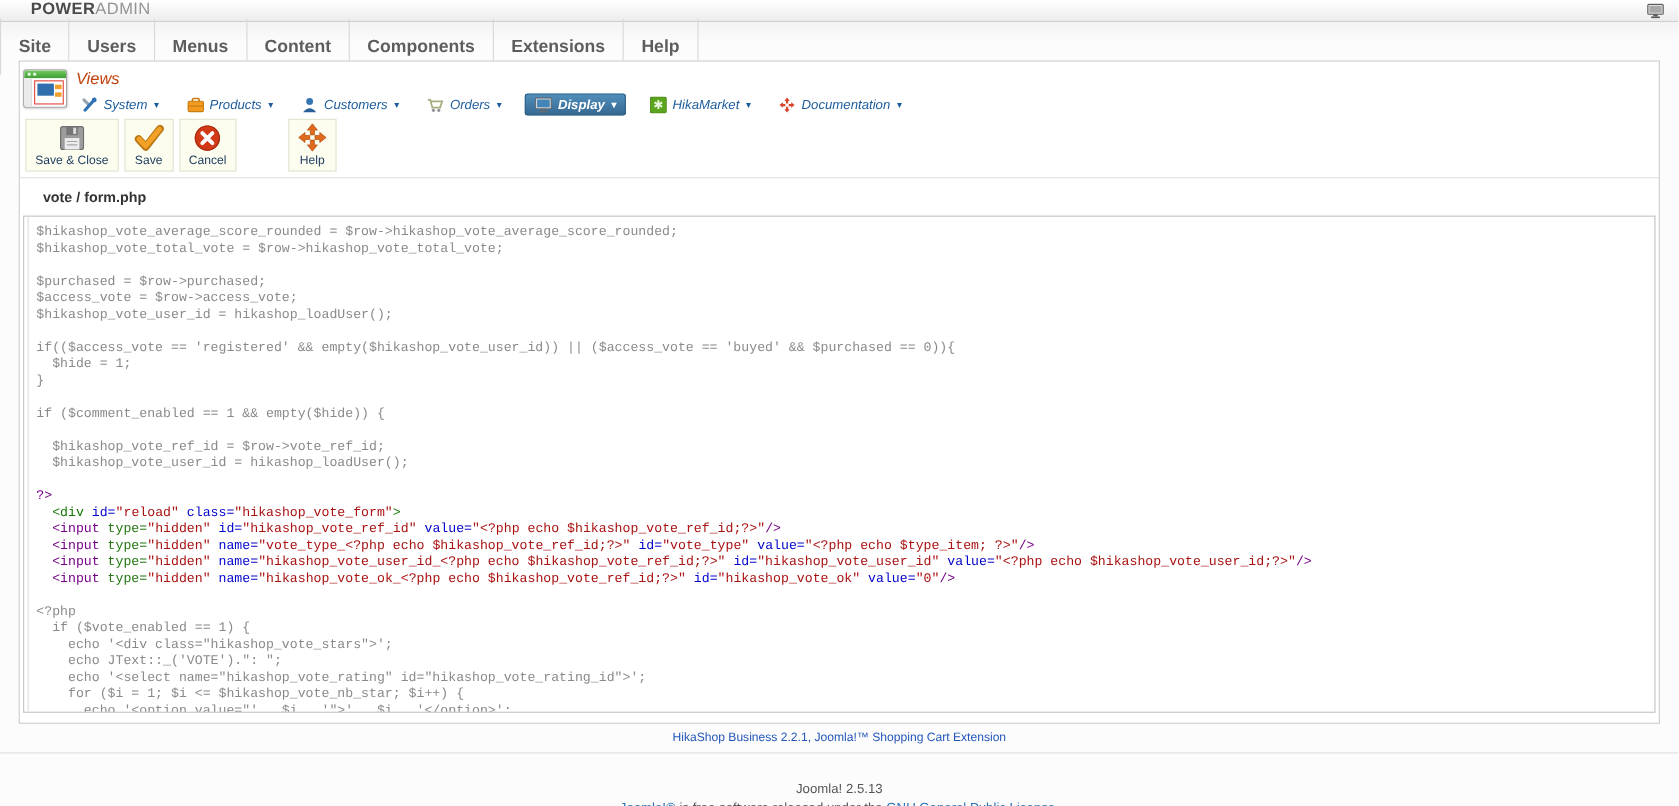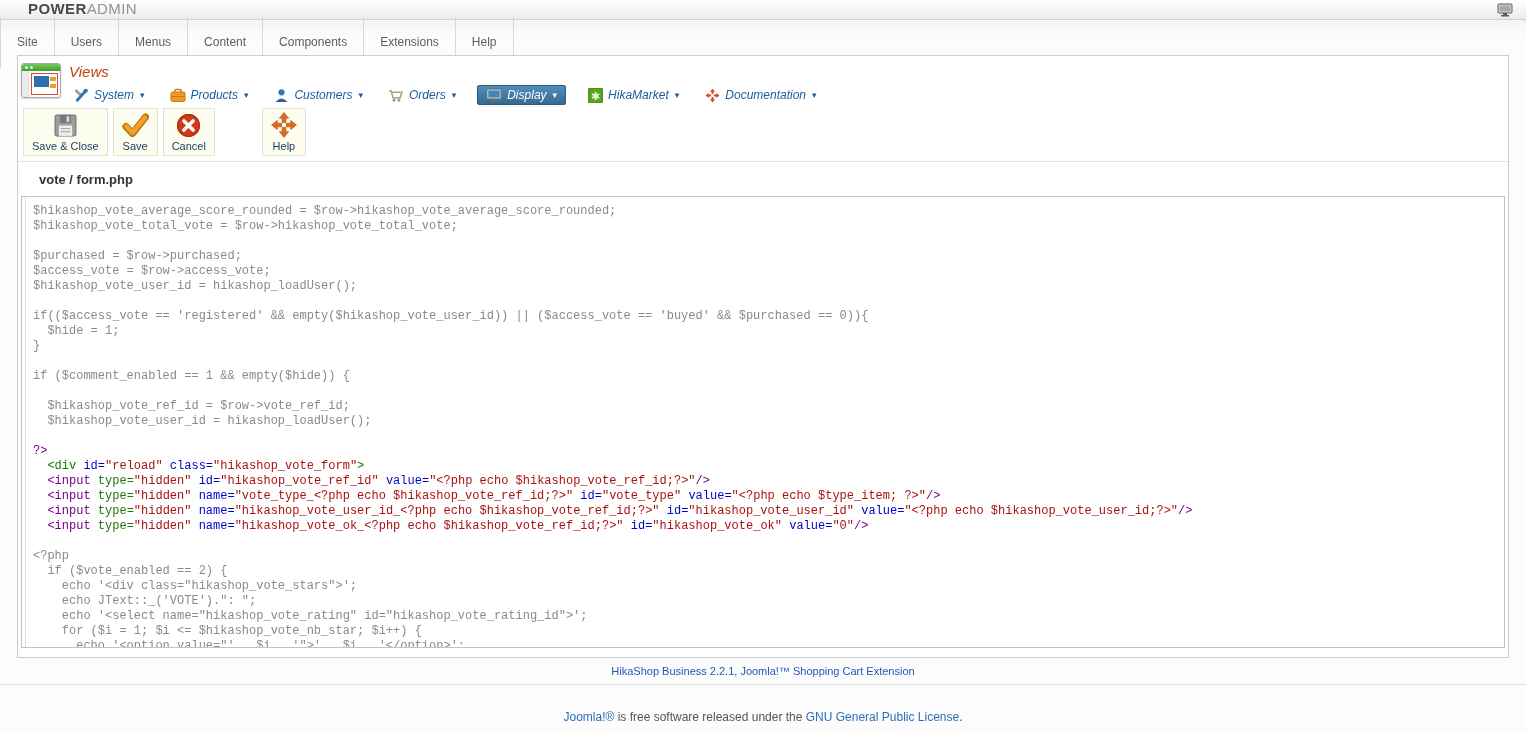--- a/index.html
+++ b/index.html
@@ -23,23 +23,23 @@
   }
   .navbar-strip {
     height:18px;
     background:linear-gradient(#f3f3f3, rgba(250,250,250,0));
   }
   .logo { display:flex; align-items:center; padding:0 10px 0 28px; font-size:15px; letter-spacing:.4px; }
   .logo-b { font-weight:bold; color:#4a4a4a; }
   .logo-l { font-weight:normal; color:#939393; }
   .nav-items { display:flex; align-items:stretch; }
   .nav-item {
-    font-size:12px; color:#5d5d5d; line-height:19px;
+    font-size:16px; color:#5d5d5d; line-height:19px;
     padding:16px 16px; border-left:1px solid #d8d8d8;
-    cursor:pointer; white-space:nowrap;
+    cursor:pointer; white-space:nowrap;font-weight:bold;
   }
   .nav-item:last-child { border-right:1px solid #d8d8d8; }
   .monitor-corner { position:absolute; right:13px; top:3px; }
 
   
   .container {
     margin:17px 17px 0 17px;
     background:#fff;
     border:1px solid #ccc;
     height:603px;
@@ -58,21 +58,21 @@
   .vi-or1 { position:absolute; right:4px; top:13px; width:6px; height:4px; background:#f0a028; }
   .vi-or2 { position:absolute; right:4px; top:20px; width:6px; height:4px; background:#f0a028; }
 
   .hk-right { margin-left:8px; }
   .hk-title { font-size:15px; font-style:italic; color:#c2410c; padding-top:1px; }
   .hk-menu { display:flex; align-items:center; margin-top:5px; }
   .hk-item { display:flex; align-items:center; gap:5px; margin-right:17px; cursor:pointer; padding:2px 4px; }
   .hk-item .hk-label { font-size:12px; font-style:italic; color:#1d5c9b; white-space:nowrap; }
   .hk-item .hk-caret { font-size:9px; color:#1d5c9b; margin-left:1px; }
   .hk-item.active { background:linear-gradient(#5390bd,#33678f); border-radius:3px; padding:2px 9px; box-shadow:inset 0 0 0 1px #2c5d83; }
-  .hk-item.active .hk-label, .hk-item.active .hk-caret { color:#fff; }
+  .hk-item.active .hk-label, .hk-item.active .hk-caret { color:#fff;font-weight:bold; }
   .hk-ic { width:16px; height:16px; display:inline-flex; align-items:center; justify-content:center; flex:none; }
 
   
   .toolbar { padding:4px 0 6px 5px; border-bottom:1px solid #e2e2e2; height:58px; display:flex; align-items:flex-start; }
   .tb-btn {
     display:flex; flex-direction:column; align-items:center; justify-content:flex-end;
     min-width:40px; height:48px; padding:3px 8px 3px 8px; margin-right:5px;
     background:#fcfcef; border:1px solid #e3e3d1; cursor:pointer;
   }
   .tb-btn .tb-ic { height:27px; display:flex; align-items:center; }
@@ -322,33 +322,34 @@
         <div class="cl"><span class="p">  $hikashop_vote_user_id = hikashop_loadUser();</span></div>
         <div class="cl">&nbsp;</div>
         <div class="cl"><span class="tp">?&gt;</span></div>
         <div class="cl"><span class="p">  </span><span class="tg">&lt;div</span><span class="p"> </span><span class="ab">id=</span><span class="s">"reload"</span><span class="p"> </span><span class="ab">class=</span><span class="s">"hikashop_vote_form"</span><span class="tg">&gt;</span></div>
         <div class="cl"><span class="p">  </span><span class="tp">&lt;input</span><span class="p"> </span><span class="ag">type=</span><span class="s">"hidden"</span><span class="p"> </span><span class="ab">id=</span><span class="s">"hikashop_vote_ref_id"</span><span class="p"> </span><span class="ab">value=</span><span class="s">"&lt;?php echo $hikashop_vote_ref_id;?&gt;"</span><span class="tp">/&gt;</span></div>
         <div class="cl"><span class="p">  </span><span class="tp">&lt;input</span><span class="p"> </span><span class="ag">type=</span><span class="s">"hidden"</span><span class="p"> </span><span class="ab">name=</span><span class="s">"vote_type_&lt;?php echo $hikashop_vote_ref_id;?&gt;"</span><span class="p"> </span><span class="ab">id=</span><span class="s">"vote_type"</span><span class="p"> </span><span class="ab">value=</span><span class="s">"&lt;?php echo $type_item; ?&gt;"</span><span class="tp">/&gt;</span></div>
         <div class="cl"><span class="p">  </span><span class="tp">&lt;input</span><span class="p"> </span><span class="ag">type=</span><span class="s">"hidden"</span><span class="p"> </span><span class="ab">name=</span><span class="s">"hikashop_vote_user_id_&lt;?php echo $hikashop_vote_ref_id;?&gt;"</span><span class="p"> </span><span class="ab">id=</span><span class="s">"hikashop_vote_user_id"</span><span class="p"> </span><span class="ab">value=</span><span class="s">"&lt;?php echo $hikashop_vote_user_id;?&gt;"</span><span class="tp">/&gt;</span></div>
         <div class="cl"><span class="p">  </span><span class="tp">&lt;input</span><span class="p"> </span><span class="ag">type=</span><span class="s">"hidden"</span><span class="p"> </span><span class="ab">name=</span><span class="s">"hikashop_vote_ok_&lt;?php echo $hikashop_vote_ref_id;?&gt;"</span><span class="p"> </span><span class="ab">id=</span><span class="s">"hikashop_vote_ok"</span><span class="p"> </span><span class="ab">value=</span><span class="s">"0"</span><span class="tp">/&gt;</span></div>
         <div class="cl">&nbsp;</div>
         <div class="cl"><span class="p">&lt;?php</span></div>
-        <div class="cl"><span class="p">  if ($vote_enabled == 2) {</span></div>
+        <div class="cl"><span class="p">  if ($vote_enabled == 1) {</span></div>
         <div class="cl"><span class="p">    echo '&lt;div class="hikashop_vote_stars"&gt;';</span></div>
         <div class="cl"><span class="p">    echo JText::_('VOTE').": ";</span></div>
         <div class="cl"><span class="p">    echo '&lt;select name="hikashop_vote_rating" id="hikashop_vote_rating_id"&gt;';</span></div>
         <div class="cl"><span class="p">    for ($i = 1; $i &lt;= $hikashop_vote_nb_star; $i++) {</span></div>
         <div class="cl"><span class="p">      echo '&lt;option value="' . $i . '"&gt;' . $i . '&lt;/option&gt;';</span></div>
       </div>
   </div>
 
 </div>
 
 <div class="credit">
   <a>HikaShop Business 2.2.1, Joomla!™ Shopping Cart Extension</a>
 </div>
 <div class="footer-sep"></div>
 
 <div class="footer">
+  <div>Joomla! 2.5.13</div>
   <div>
     <a>Joomla!®</a><span> is free software released under the </span><a>GNU General Public License</a><span>.</span>
   </div>
 </div>
 
 </body></html>

